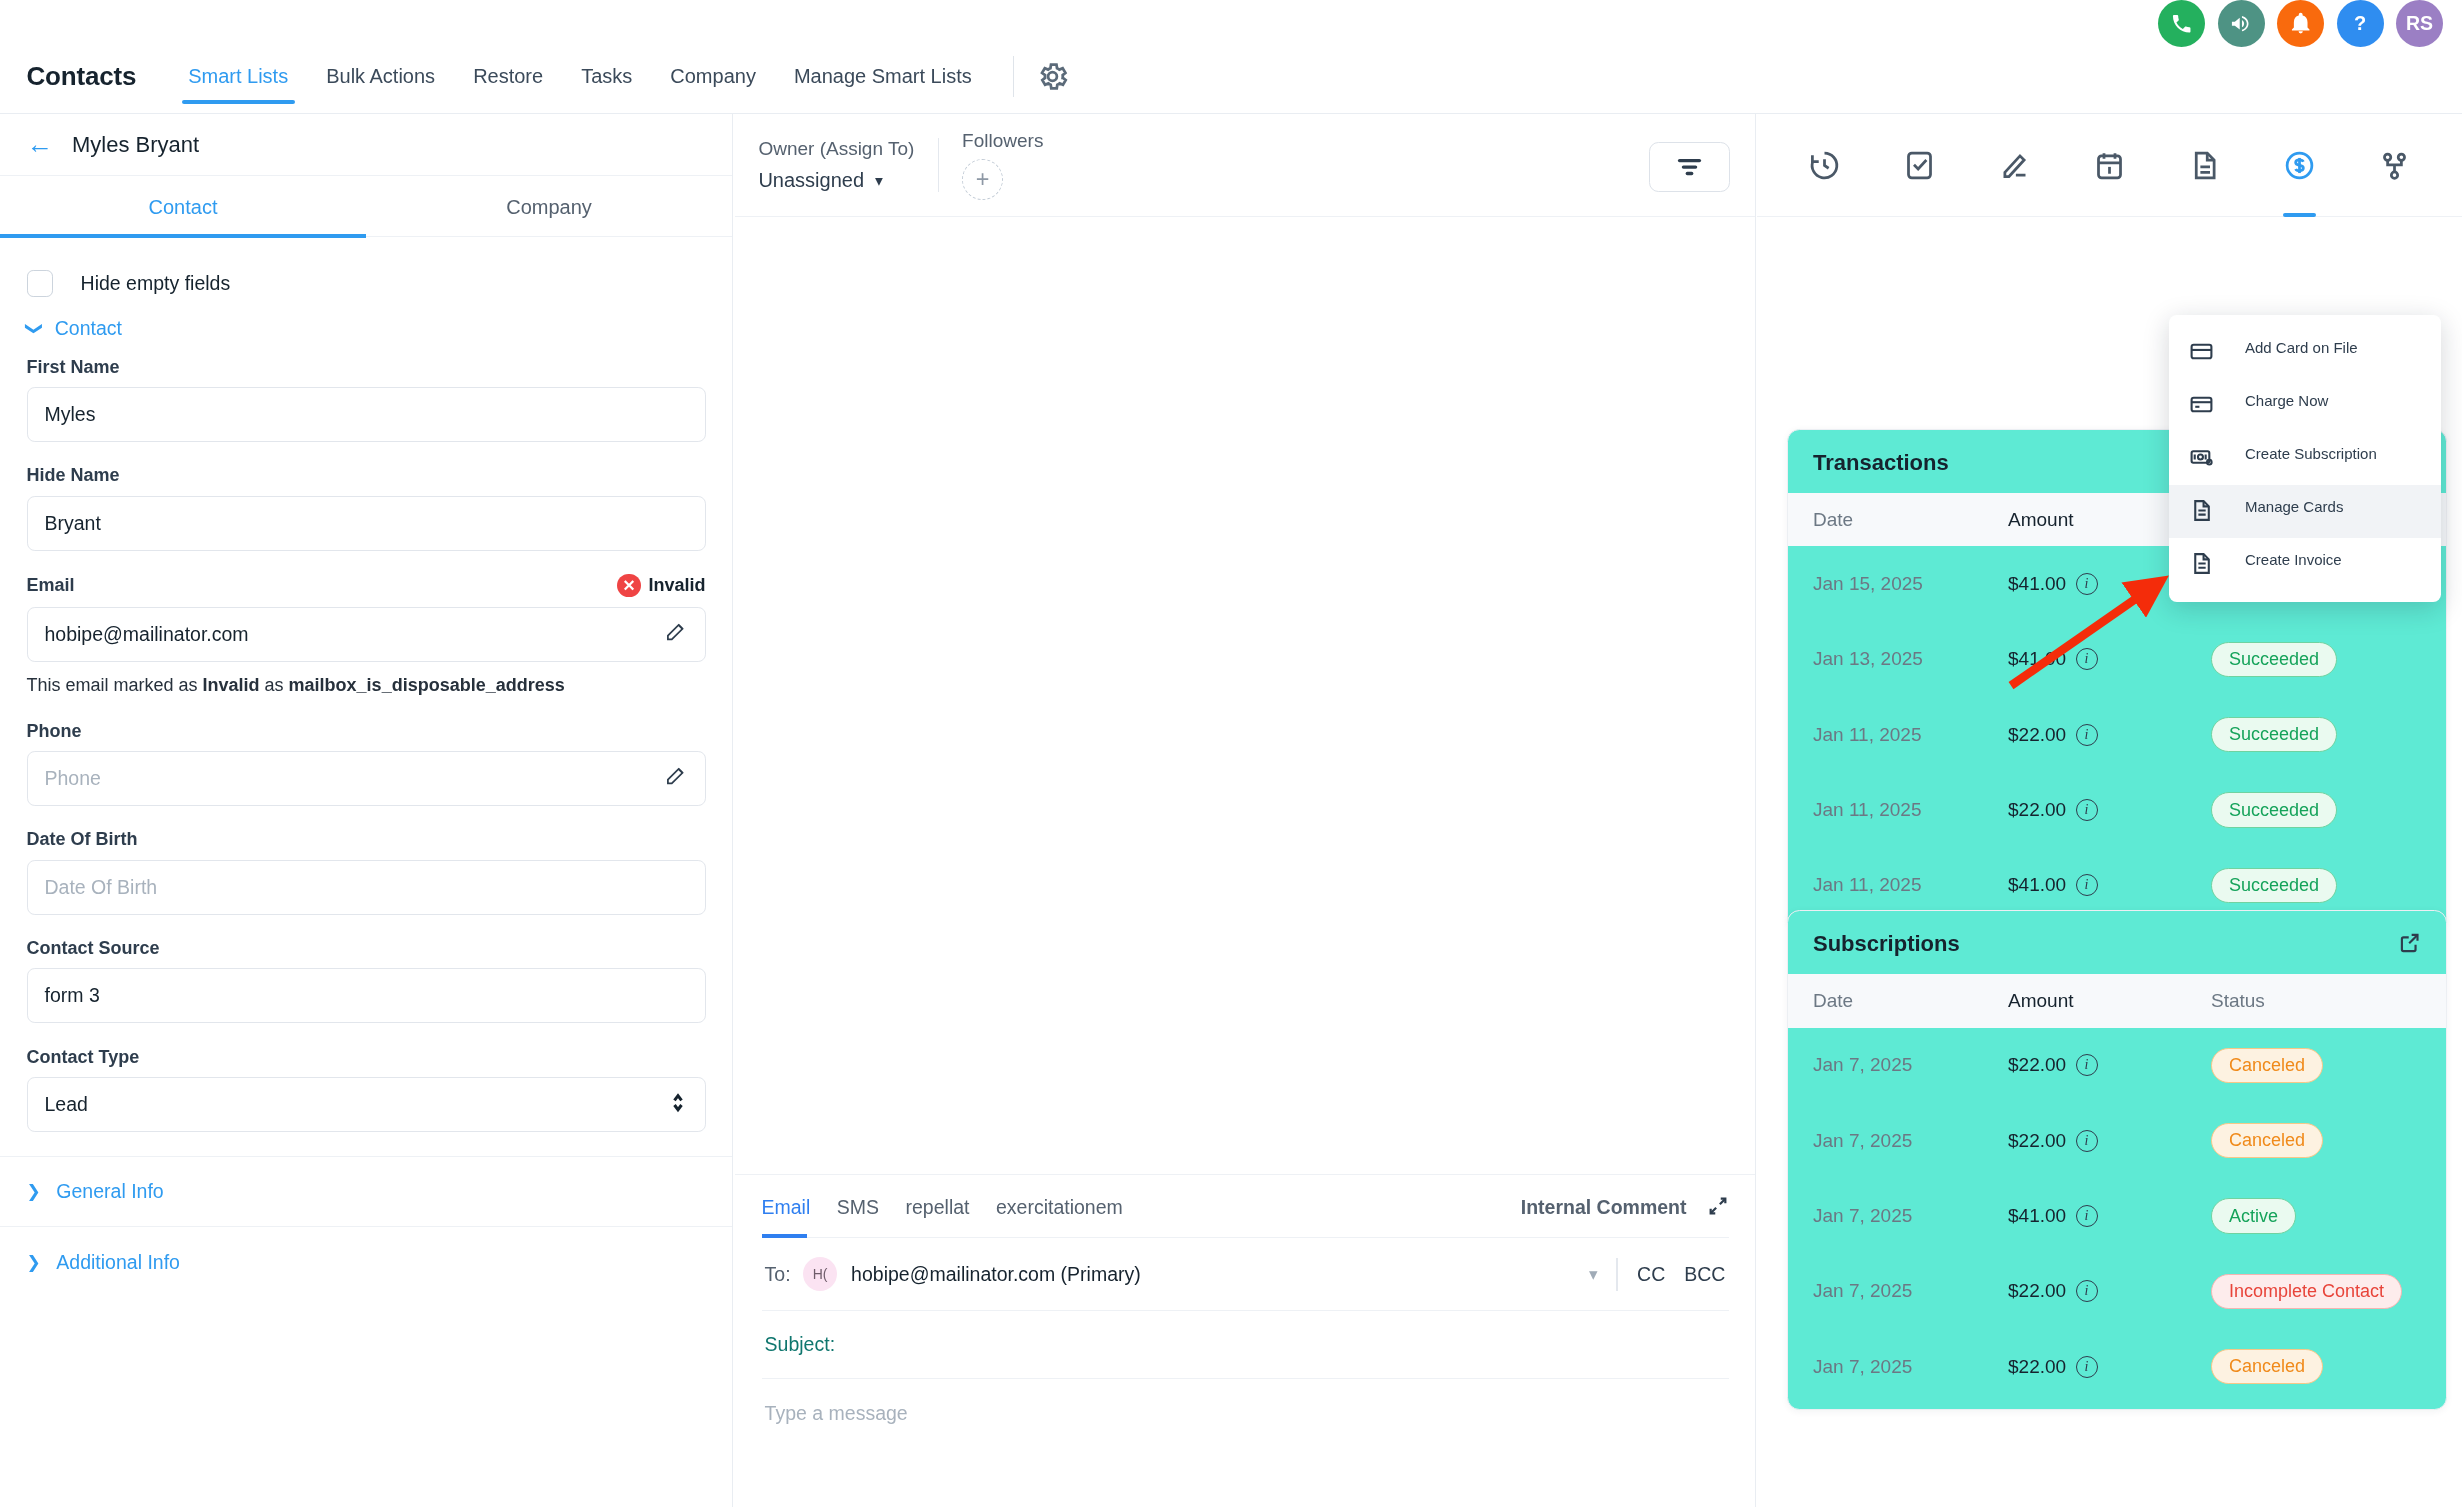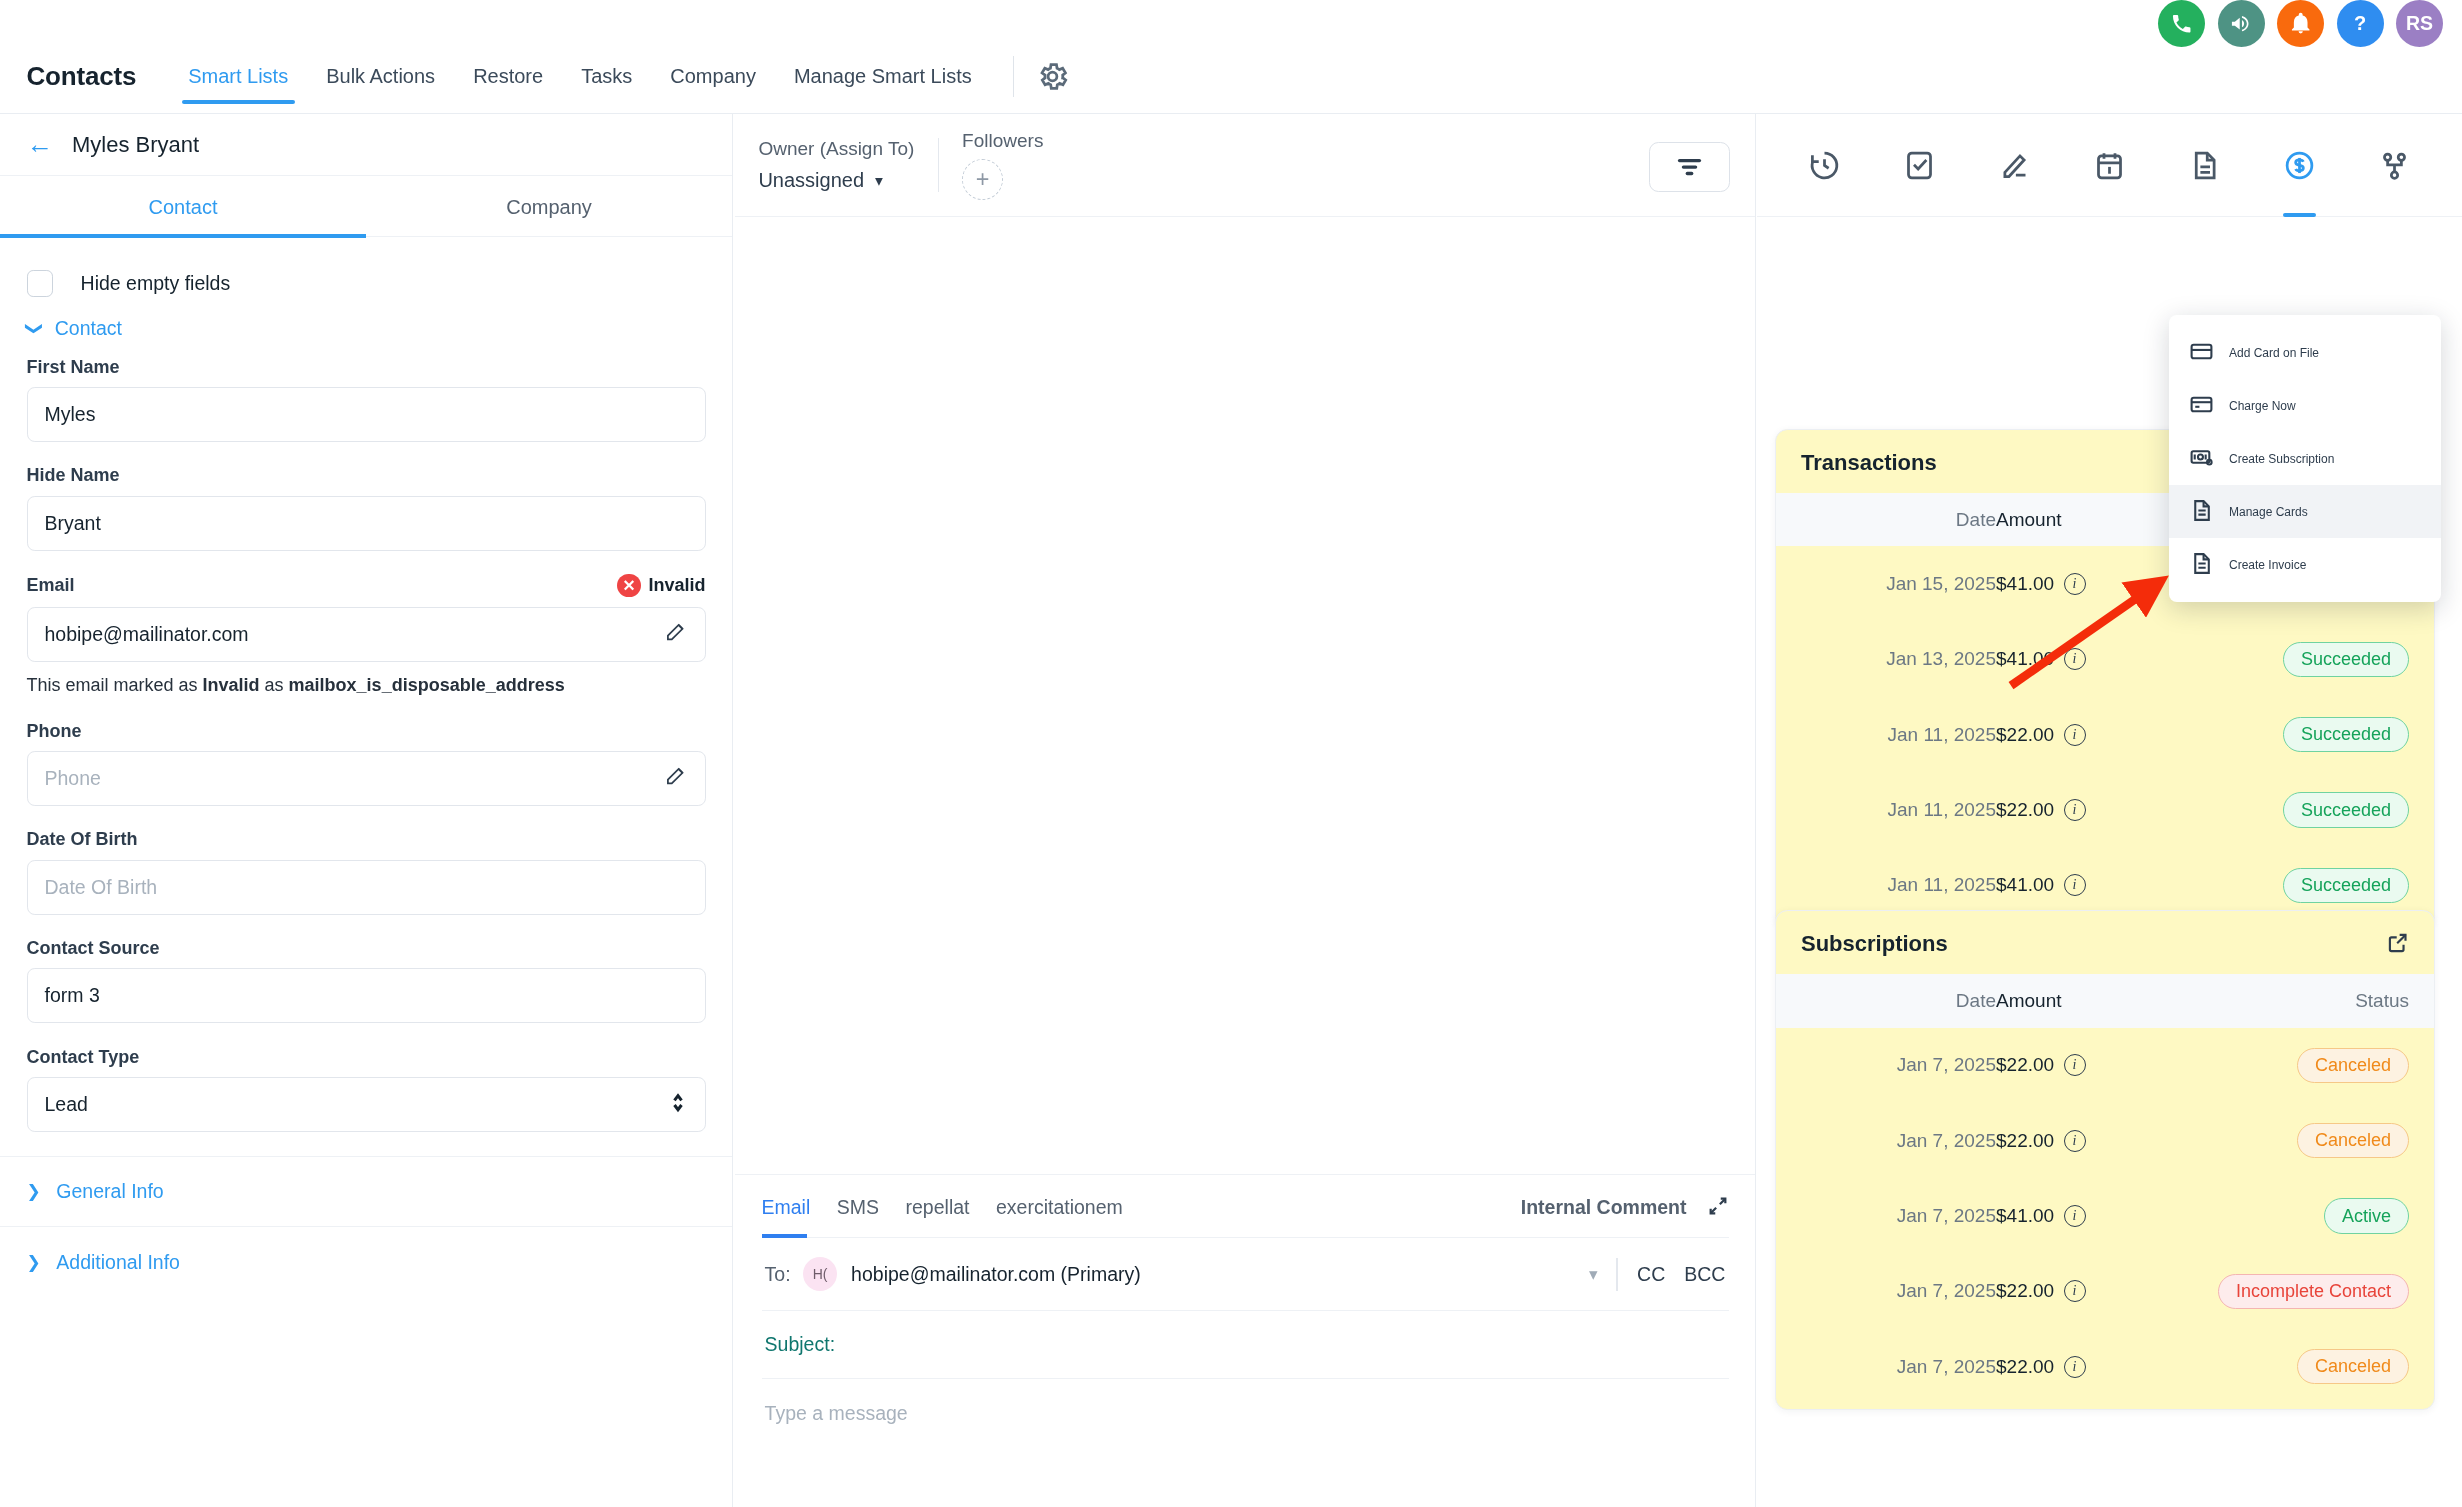--- a/index.html
+++ b/index.html
@@ -181,24 +181,23 @@
     content: ""; position: absolute; left: 0; right: 0; bottom: 0; height: 3.9px;
     background: #2f9bf0; border-radius: 2.3px;
   }
   .actions-btn {
     position: absolute; right: 26.5px; top: 243px; width: 169px; height: 56px;
     border: 1.6px solid #dde2e9; border-radius: 9.4px; background: #fff;
     display: flex; align-items: center; justify-content: center; gap: 17px;
     font-size: 20px; color: #2e3d4d; z-index: 5;
   }
   .card {
-    position: absolute; left: 18px; width: 660px;
-    background: #fef9c3; border: 1.6px solid #eceff3; border-radius: 12.5px;
+    position: absolute; left: 30px; width: 660px;
+    background: #5eead4; border: 1.6px solid #eceff3; border-radius: 12.5px;
     box-shadow: 0 1.6px 7.8px rgba(20,30,50,.05);
-    text-align: right;
   }
   .card-title-row {
     display: flex; align-items: center; justify-content: space-between;
     padding: 20px 25px 17px;
   }
   .card-title { font-size: 22px; font-weight: 700; color: #16232e; }
   .ext-ic svg { width: 23.4px; height: 23.4px; stroke: #2e3d4d; fill: none; stroke-width: 2.2; }
   .thead {
     display: flex; background: #f7f9fb; padding: 15.6px 25px; font-size: 19px; color: #6c7884;
   }
@@ -221,22 +220,22 @@
   .pill.amber { color: #f08a1a; background: #fdf2e1; border-color: #f6c887; }
   .pill.red   { color: #e8443a; background: #fdecec; border-color: #f4b5b1; }
 
   
   .dropdown {
     position: absolute; left: 2169px; top: 315px; width: 272px;
     background: #fff; border-radius: 7.8px;
     box-shadow: 0 6.2px 26.5px rgba(16,27,43,.18); padding: 11px 0; z-index: 30;
   }
   .dd-item {
-    display: flex; align-items: center; gap: 15px; padding: 12.5px 20px;
-    font-size: 12px; color: #2e3d4d;
+    display: flex; gap: 31px; padding: 12.5px 20px;
+    font-size: 15px; color: #2e3d4d;
   }
   .dd-item.hl { background: #f1f3f6; }
   .dd-item svg { width: 25px; height: 25px; stroke: #2e3d4d; fill: none; stroke-width: 2; }
 
   .arrow-layer { position: absolute; left: 0; top: 0; width: 2462px; height: 1507px; pointer-events: none; z-index: 40; }
 </style>
 </head>
 <body>
 
 <div class="app">

